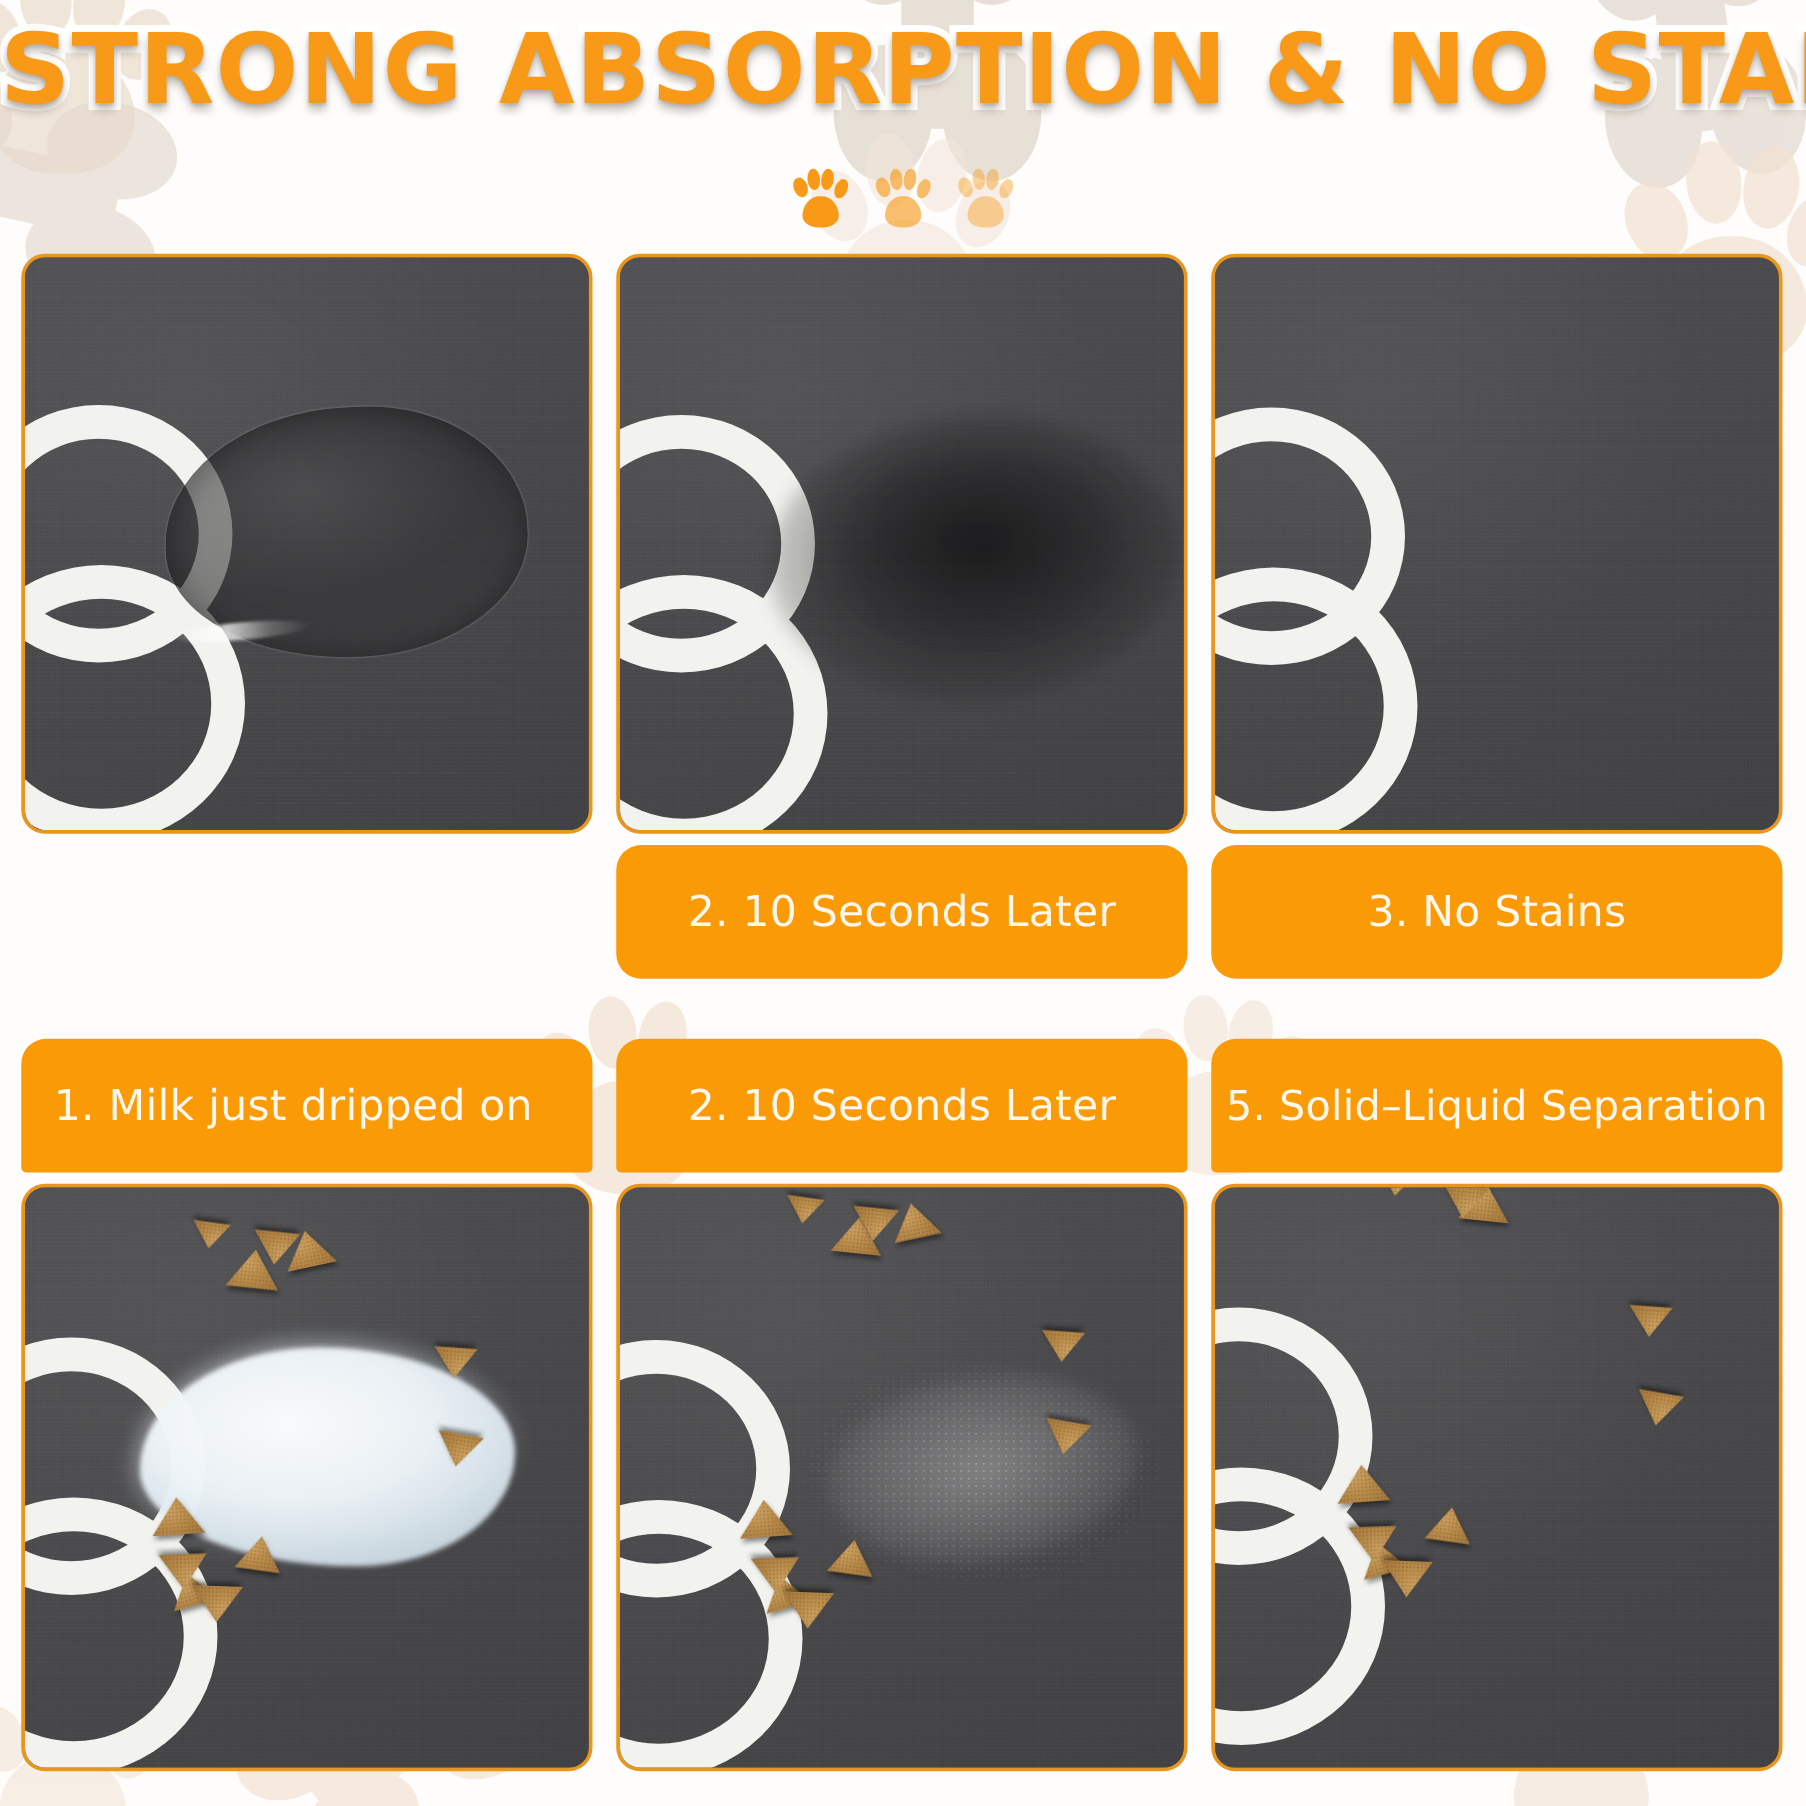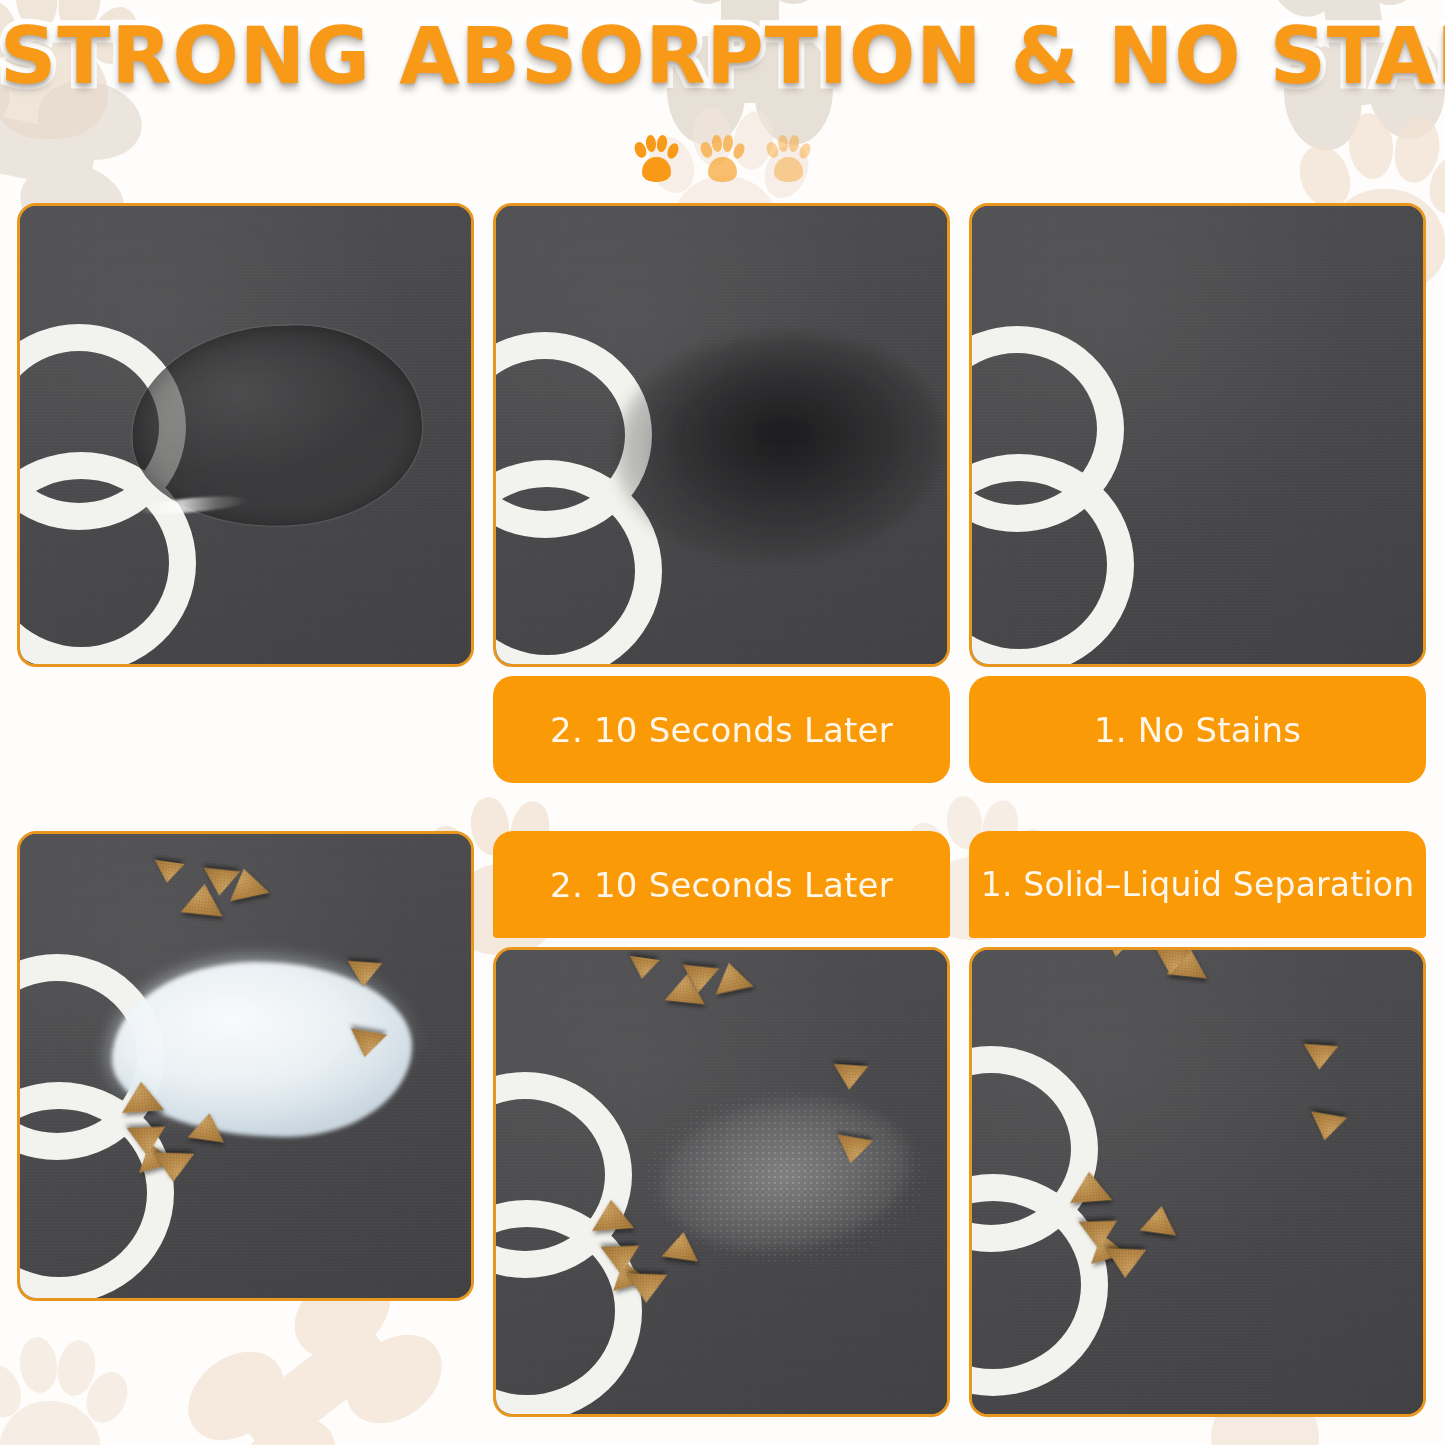--- a/index.html
+++ b/index.html
@@ -432,27 +432,28 @@
 
       <div class="card">
         <div class="photo">
           <div class="photo-inner"></div>
           <div class="fabric"></div>
           <div class="logo-mark" style="left:-62px; top:120px;">
             <div class="logo-loop top"></div>
             <div class="logo-loop bottom"></div>
           </div>
         </div>
-        <div class="caption centered">1. No Stains</div>
+        <div class="caption centered">3. No Stains</div>
       </div>
     </div>
 
     <div class="card-row row-bottom">
 
       <div class="card">
+        <div class="caption">1. Milk just dripped on</div>
         <div class="photo" style="height:470px;">
           <div class="photo-inner"></div>
           <div class="fabric"></div>
           <div class="logo-mark" style="left:-70px; top:120px;">
             <div class="logo-loop top"></div>
             <div class="logo-loop bottom"></div>
           </div>
           <div class="spill milk-puddle-edge"></div>
           <div class="spill milk-puddle"></div>
 
@@ -535,21 +536,21 @@
           <div class="kibble" style="left:146px; top:325px; transform:rotate(178deg);">
               <div class="kibble-shape" style="width:42px;height:32px;"></div>
             </div>
           <div class="kibble" style="left:172px; top:355px; transform:rotate(182deg);">
               <div class="kibble-shape" style="width:44px;height:33px;"></div>
             </div>
         </div>
       </div>
 
       <div class="card">
-        <div class="caption centered" style="font-size:33px;">1. Solid–Liquid Separation</div>
+        <div class="caption centered" style="font-size:33px;">5. Solid–Liquid Separation</div>
         <div class="photo" style="height:470px;">
           <div class="photo-inner"></div>
           <div class="fabric"></div>
           <div class="logo-mark" style="left:-88px; top:96px;">
             <div class="logo-loop top"></div>
             <div class="logo-loop bottom"></div>
           </div>
           <div class="kibble" style="left:196px; top:-6px; transform:rotate(6deg);">
               <div class="kibble-shape" style="width:44px;height:33px;"></div>
             </div>

